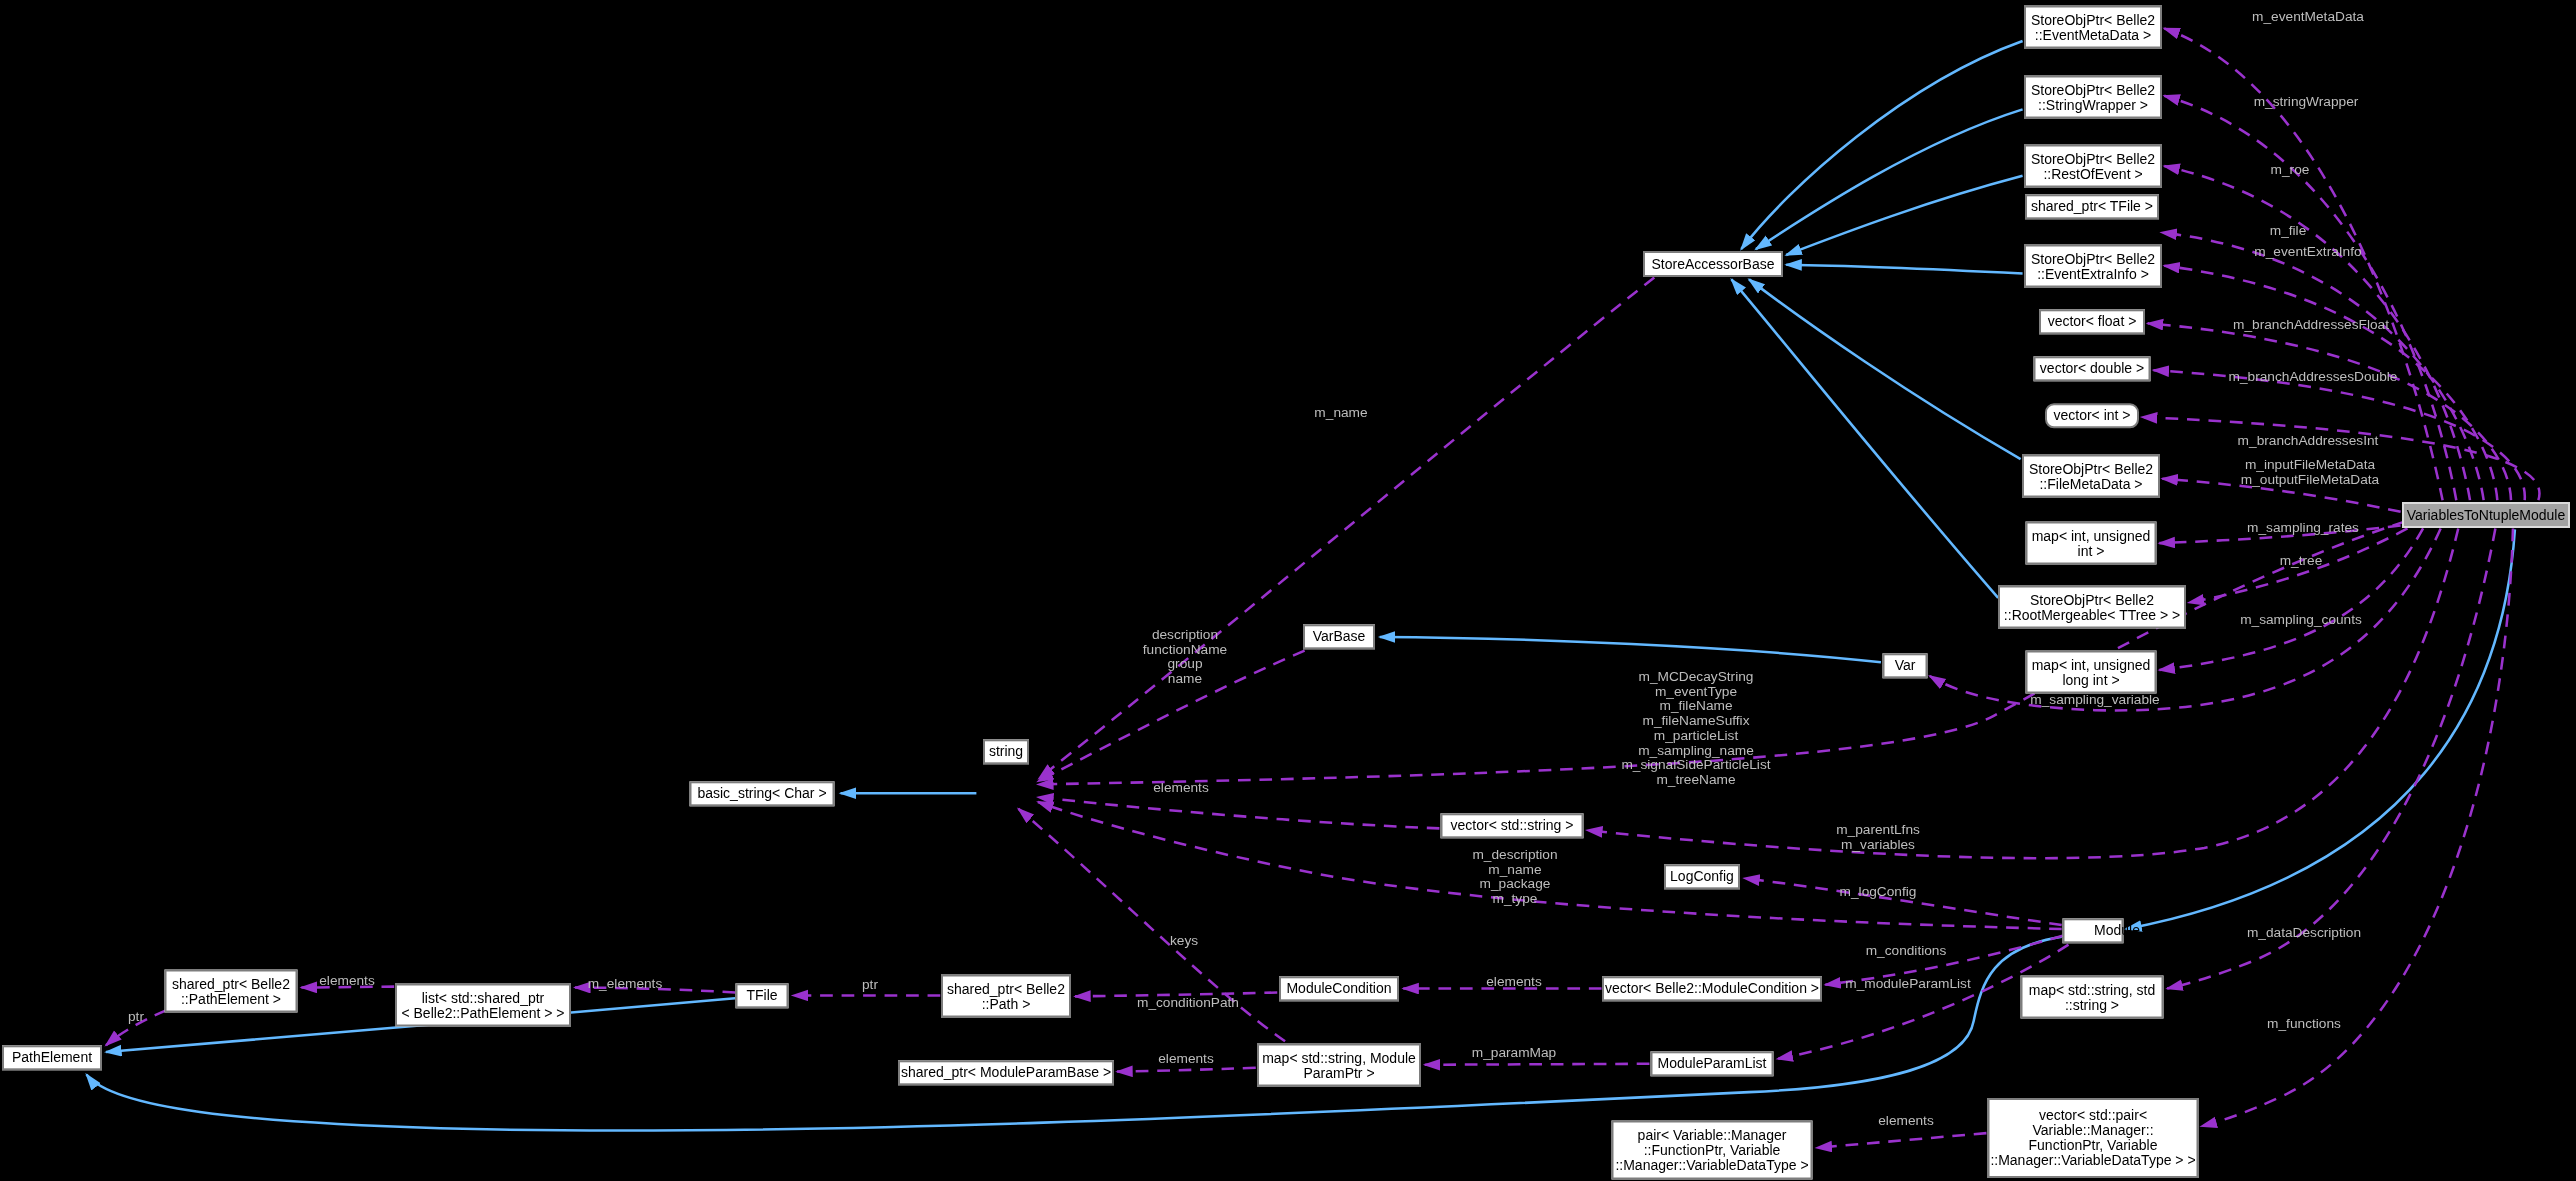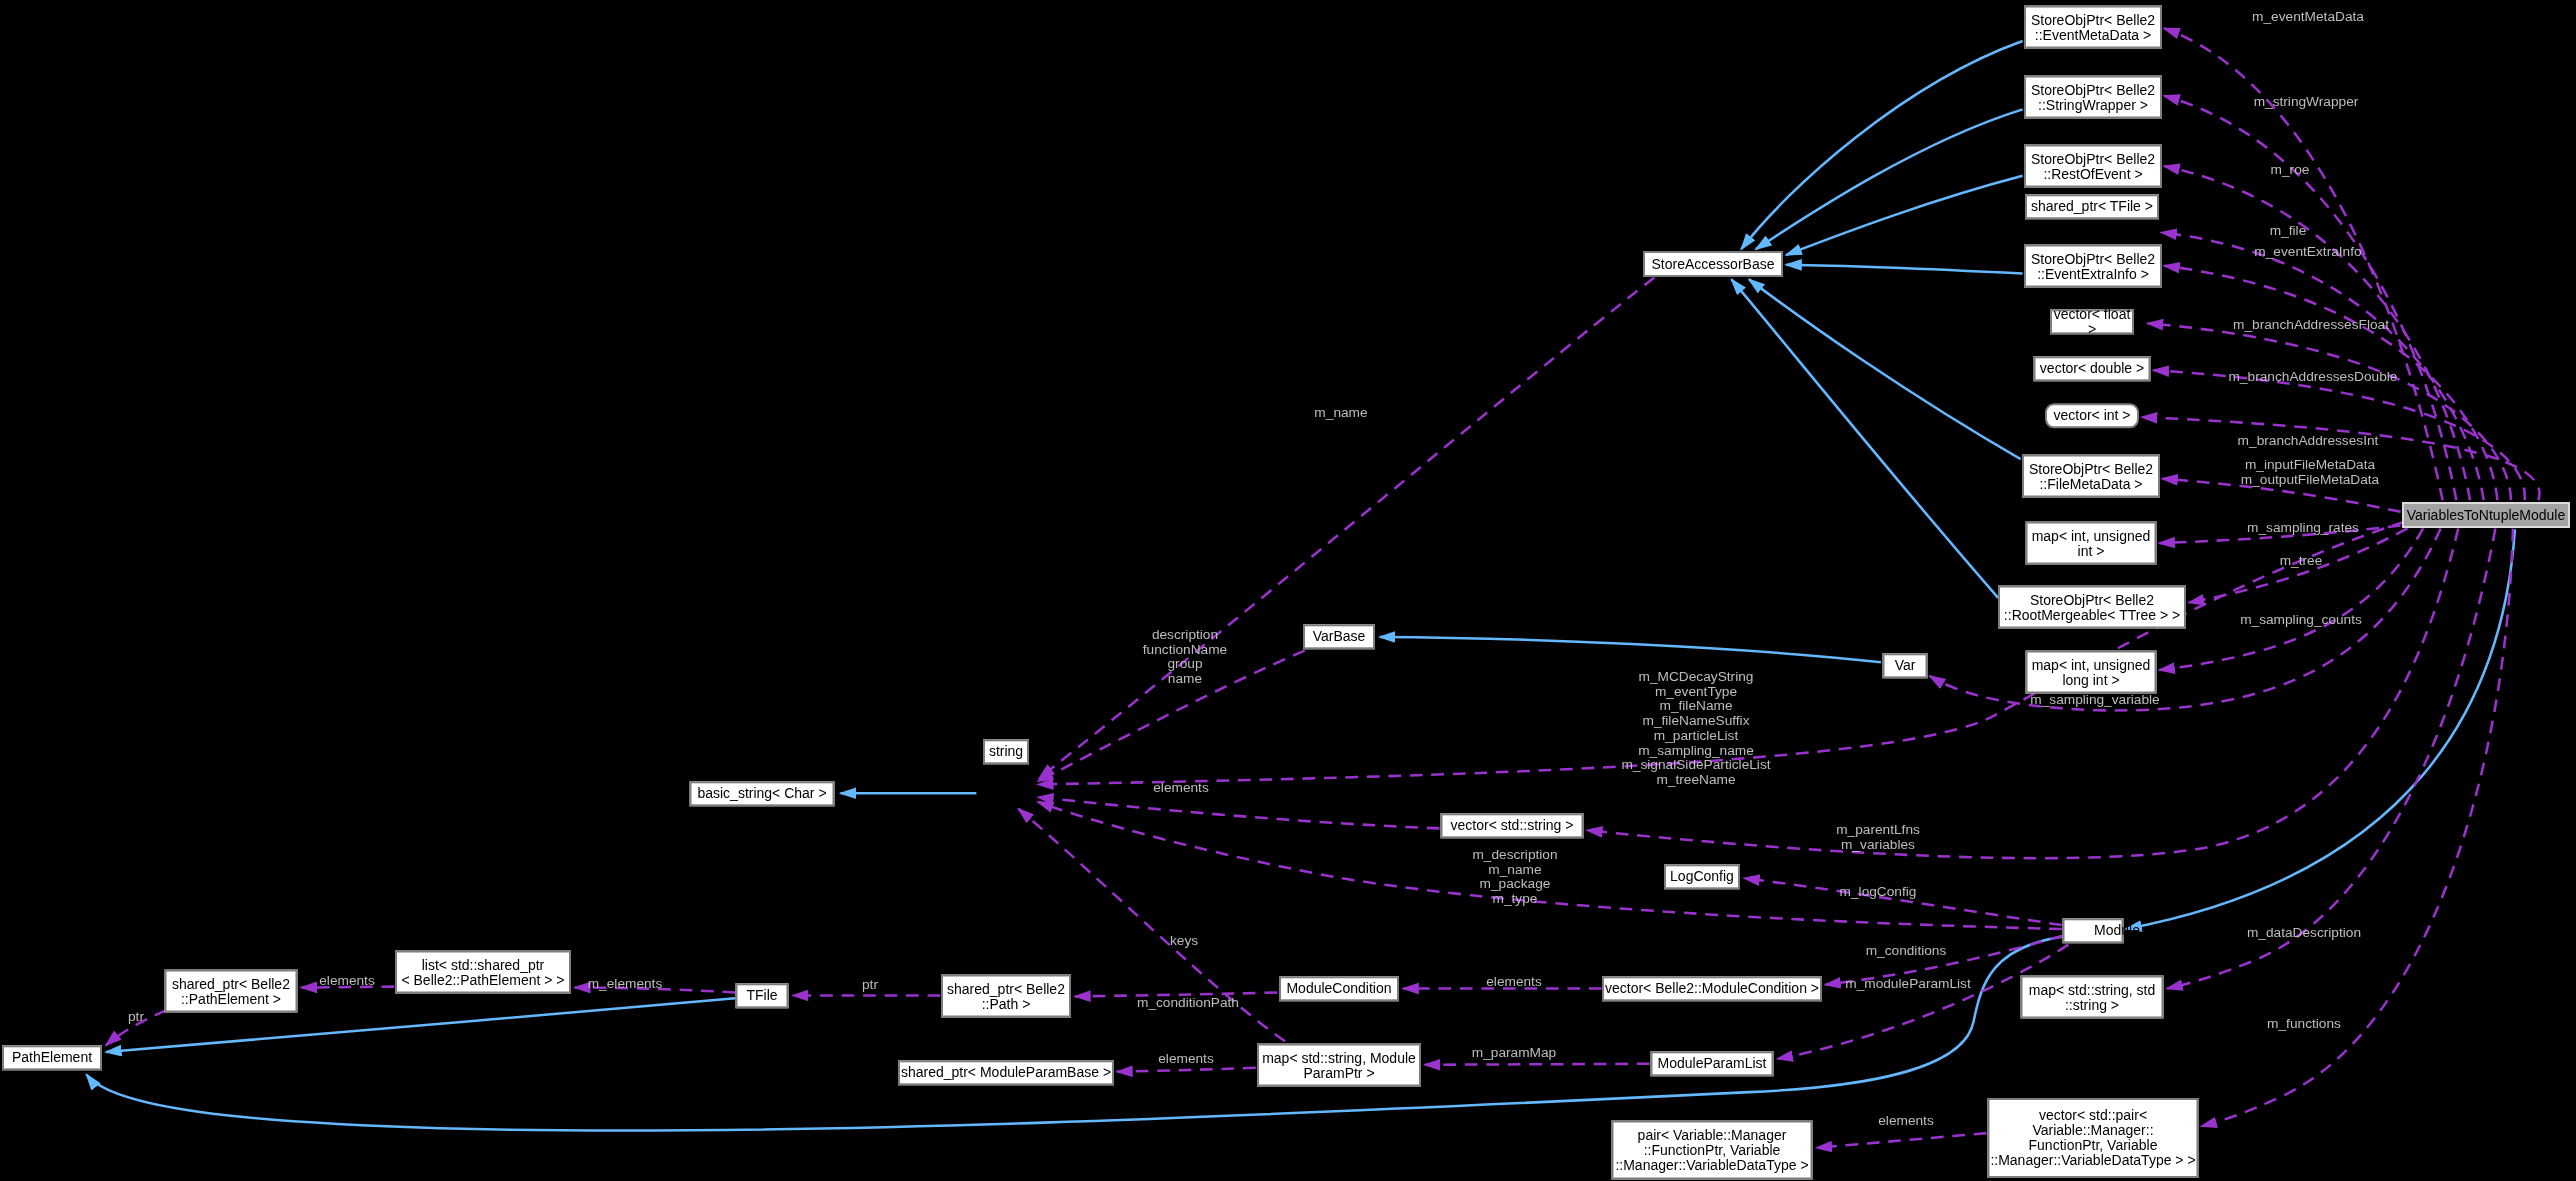--- a/index.html
+++ b/index.html
@@ -91,21 +91,21 @@
 
 <div class="node" style="left: 2093px; top: 27px; width: 138px; height: 43px;">StoreObjPtr&lt; Belle2
 ::EventMetaData &gt;</div>
     <div class="node" style="left: 2093px; top: 97px; width: 138px; height: 43px;">StoreObjPtr&lt; Belle2
 ::StringWrapper &gt;</div>
     <div class="node" style="left: 2093px; top: 166px; width: 138px; height: 43px;">StoreObjPtr&lt; Belle2
 ::RestOfEvent &gt;</div>
     <div class="node" style="left: 2092px; top: 207px; width: 134px; height: 25.4px;">shared_ptr&lt; TFile &gt;</div>
     <div class="node" style="left: 2093px; top: 266px; width: 138px; height: 43px;">StoreObjPtr&lt; Belle2
 ::EventExtraInfo &gt;</div>
-    <div class="node" style="left: 2092px; top: 322px; width: 84px; height: 25.4px;">vector&lt; float &gt;</div>
+    <div class="node" style="left: 2092px; top: 322px; width: 106px; height: 25.4px;">vector&lt; float &gt;</div>
     <div class="node" style="left: 2092px; top: 369px; width: 117px; height: 25.4px;">vector&lt; double &gt;</div>
     <div class="node" style="left: 2092px; top: 416px; width: 94px; height: 25.4px; border-radius: 9px;">vector&lt; int &gt;</div>
     <div class="node" style="left: 2091px; top: 476px; width: 138px; height: 43px;">StoreObjPtr&lt; Belle2
 ::FileMetaData &gt;</div>
     <div class="node" style="left: 2091px; top: 543px; width: 131px; height: 43px;">map&lt; int, unsigned
 int &gt;</div>
     <div class="node" style="left: 2092px; top: 607px; width: 188px; height: 43px;">StoreObjPtr&lt; Belle2
 ::RootMergeable&lt; TTree &gt; &gt;</div>
     <div class="node" style="left: 2091px; top: 672px; width: 131px; height: 43px;">map&lt; int, unsigned
 long int &gt;</div>
@@ -129,21 +129,21 @@
 ::Manager::VariableDataType &gt;</div>
     <div class="node" style="left: 1339px; top: 989px; width: 120px; height: 25.4px;">ModuleCondition</div>
     <div class="node" style="left: 1712px; top: 989px; width: 220px; height: 25.4px;">vector&lt; Belle2::ModuleCondition &gt;</div>
     <div class="node" style="left: 1339px; top: 1065px; width: 164px; height: 43px;">map&lt; std::string, Module
 ParamPtr &gt;</div>
     <div class="node" style="left: 1712px; top: 1064px; width: 123px; height: 25.4px;">ModuleParamList</div>
     <div class="node" style="left: 1006px; top: 1073px; width: 216px; height: 25.4px;">shared_ptr&lt; ModuleParamBase &gt;</div>
     <div class="node" style="left: 1006px; top: 996px; width: 130px; height: 43px;">shared_ptr&lt; Belle2
 ::Path &gt;</div>
     <div class="node" style="left: 762px; top: 996px; width: 53px; height: 25.4px;">TFile</div>
-    <div class="node" style="left: 483px; top: 972px; width: 176px; height: 43px;">list&lt; std::shared_ptr
+    <div class="node" style="left: 483px; top: 1005px; width: 176px; height: 43px;">list&lt; std::shared_ptr
 &lt; Belle2::PathElement &gt; &gt;</div>
     <div class="node" style="left: 231px; top: 991px; width: 133px; height: 43px;">shared_ptr&lt; Belle2
 ::PathElement &gt;</div>
     <div class="node" style="left: 52px; top: 1058px; width: 100px; height: 25.4px;">PathElement</div>
     <div class="edge-label" style="left: 2308px; top: 16.6px;">m_eventMetaData</div>
     <div class="edge-label" style="left: 2306px; top: 102px;">m_stringWrapper</div>
     <div class="edge-label" style="left: 2290px; top: 170px;">m_roe</div>
     <div class="edge-label" style="left: 2288px; top: 231px;">m_file</div>
     <div class="edge-label" style="left: 2308px; top: 252px;">m_eventExtraInfo</div>
     <div class="edge-label" style="left: 2311px; top: 325px;">m_branchAddressesFloat</div>

